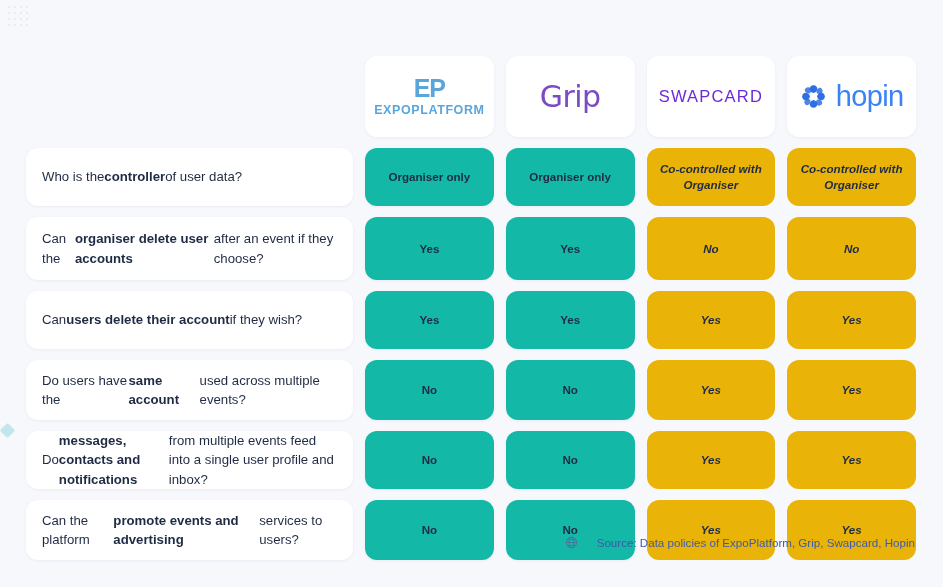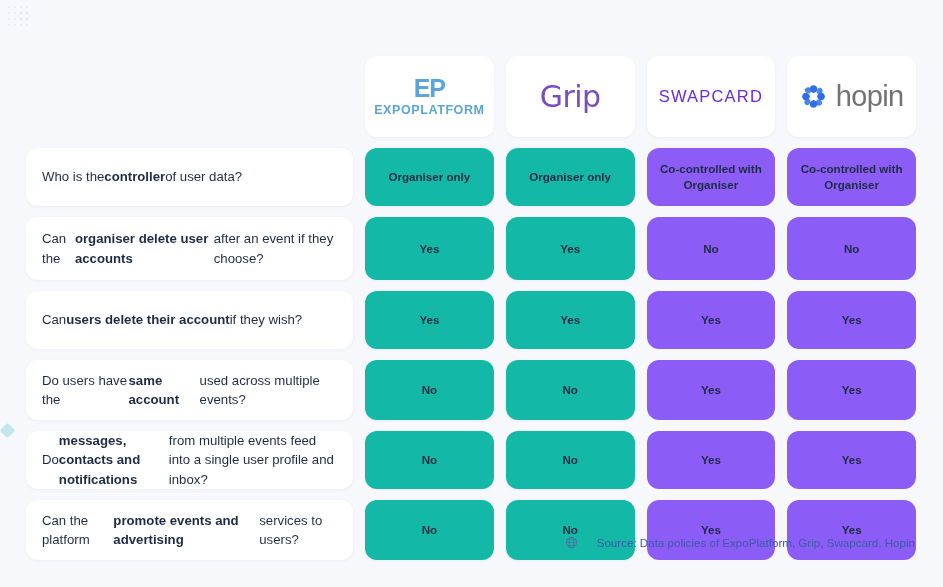--- a/index.html
+++ b/index.html
@@ -106,21 +106,21 @@
     font-weight: normal;
   }
 
   .logo-hopin {
     display: flex;
     align-items: center;
     gap: 9px;
   }
   .logo-hopin .hopin-word {
     font-size: 29px;
-    color: #737373;
+    color: #3b82f6;
     letter-spacing: -.6px;
     line-height: 1;
   }
 
   
   .q-cell {
     background: #ffffff;
     border-radius: 12px;
     display: flex;
     align-items: center;
@@ -142,22 +142,23 @@
     text-align: center;
     font-size: 11.6px;
     font-weight: bold;
     color: #1f2b44;
     line-height: 1.35;
     padding: 0 10px;
     box-sizing: border-box;
     box-shadow: 0 1px 3px rgba(80, 92, 140, .07);
   }
   .a-cell.highlight {
-    background: #8b5cf6;
+    background: #eab308;
     box-shadow: none;
+    font-style: italic;
   }
 
   .r0 .q-cell, .r0 .a-cell { height: 58px; }
   .r1 .q-cell, .r1 .a-cell { height: 63px; }
   .r2 .q-cell, .r2 .a-cell { height: 58px; }
   .r3 .q-cell, .r3 .a-cell { height: 60px; }
   .r4 .q-cell, .r4 .a-cell { height: 58px; }
   .r5 .q-cell, .r5 .a-cell { height: 60px; }
 
   

